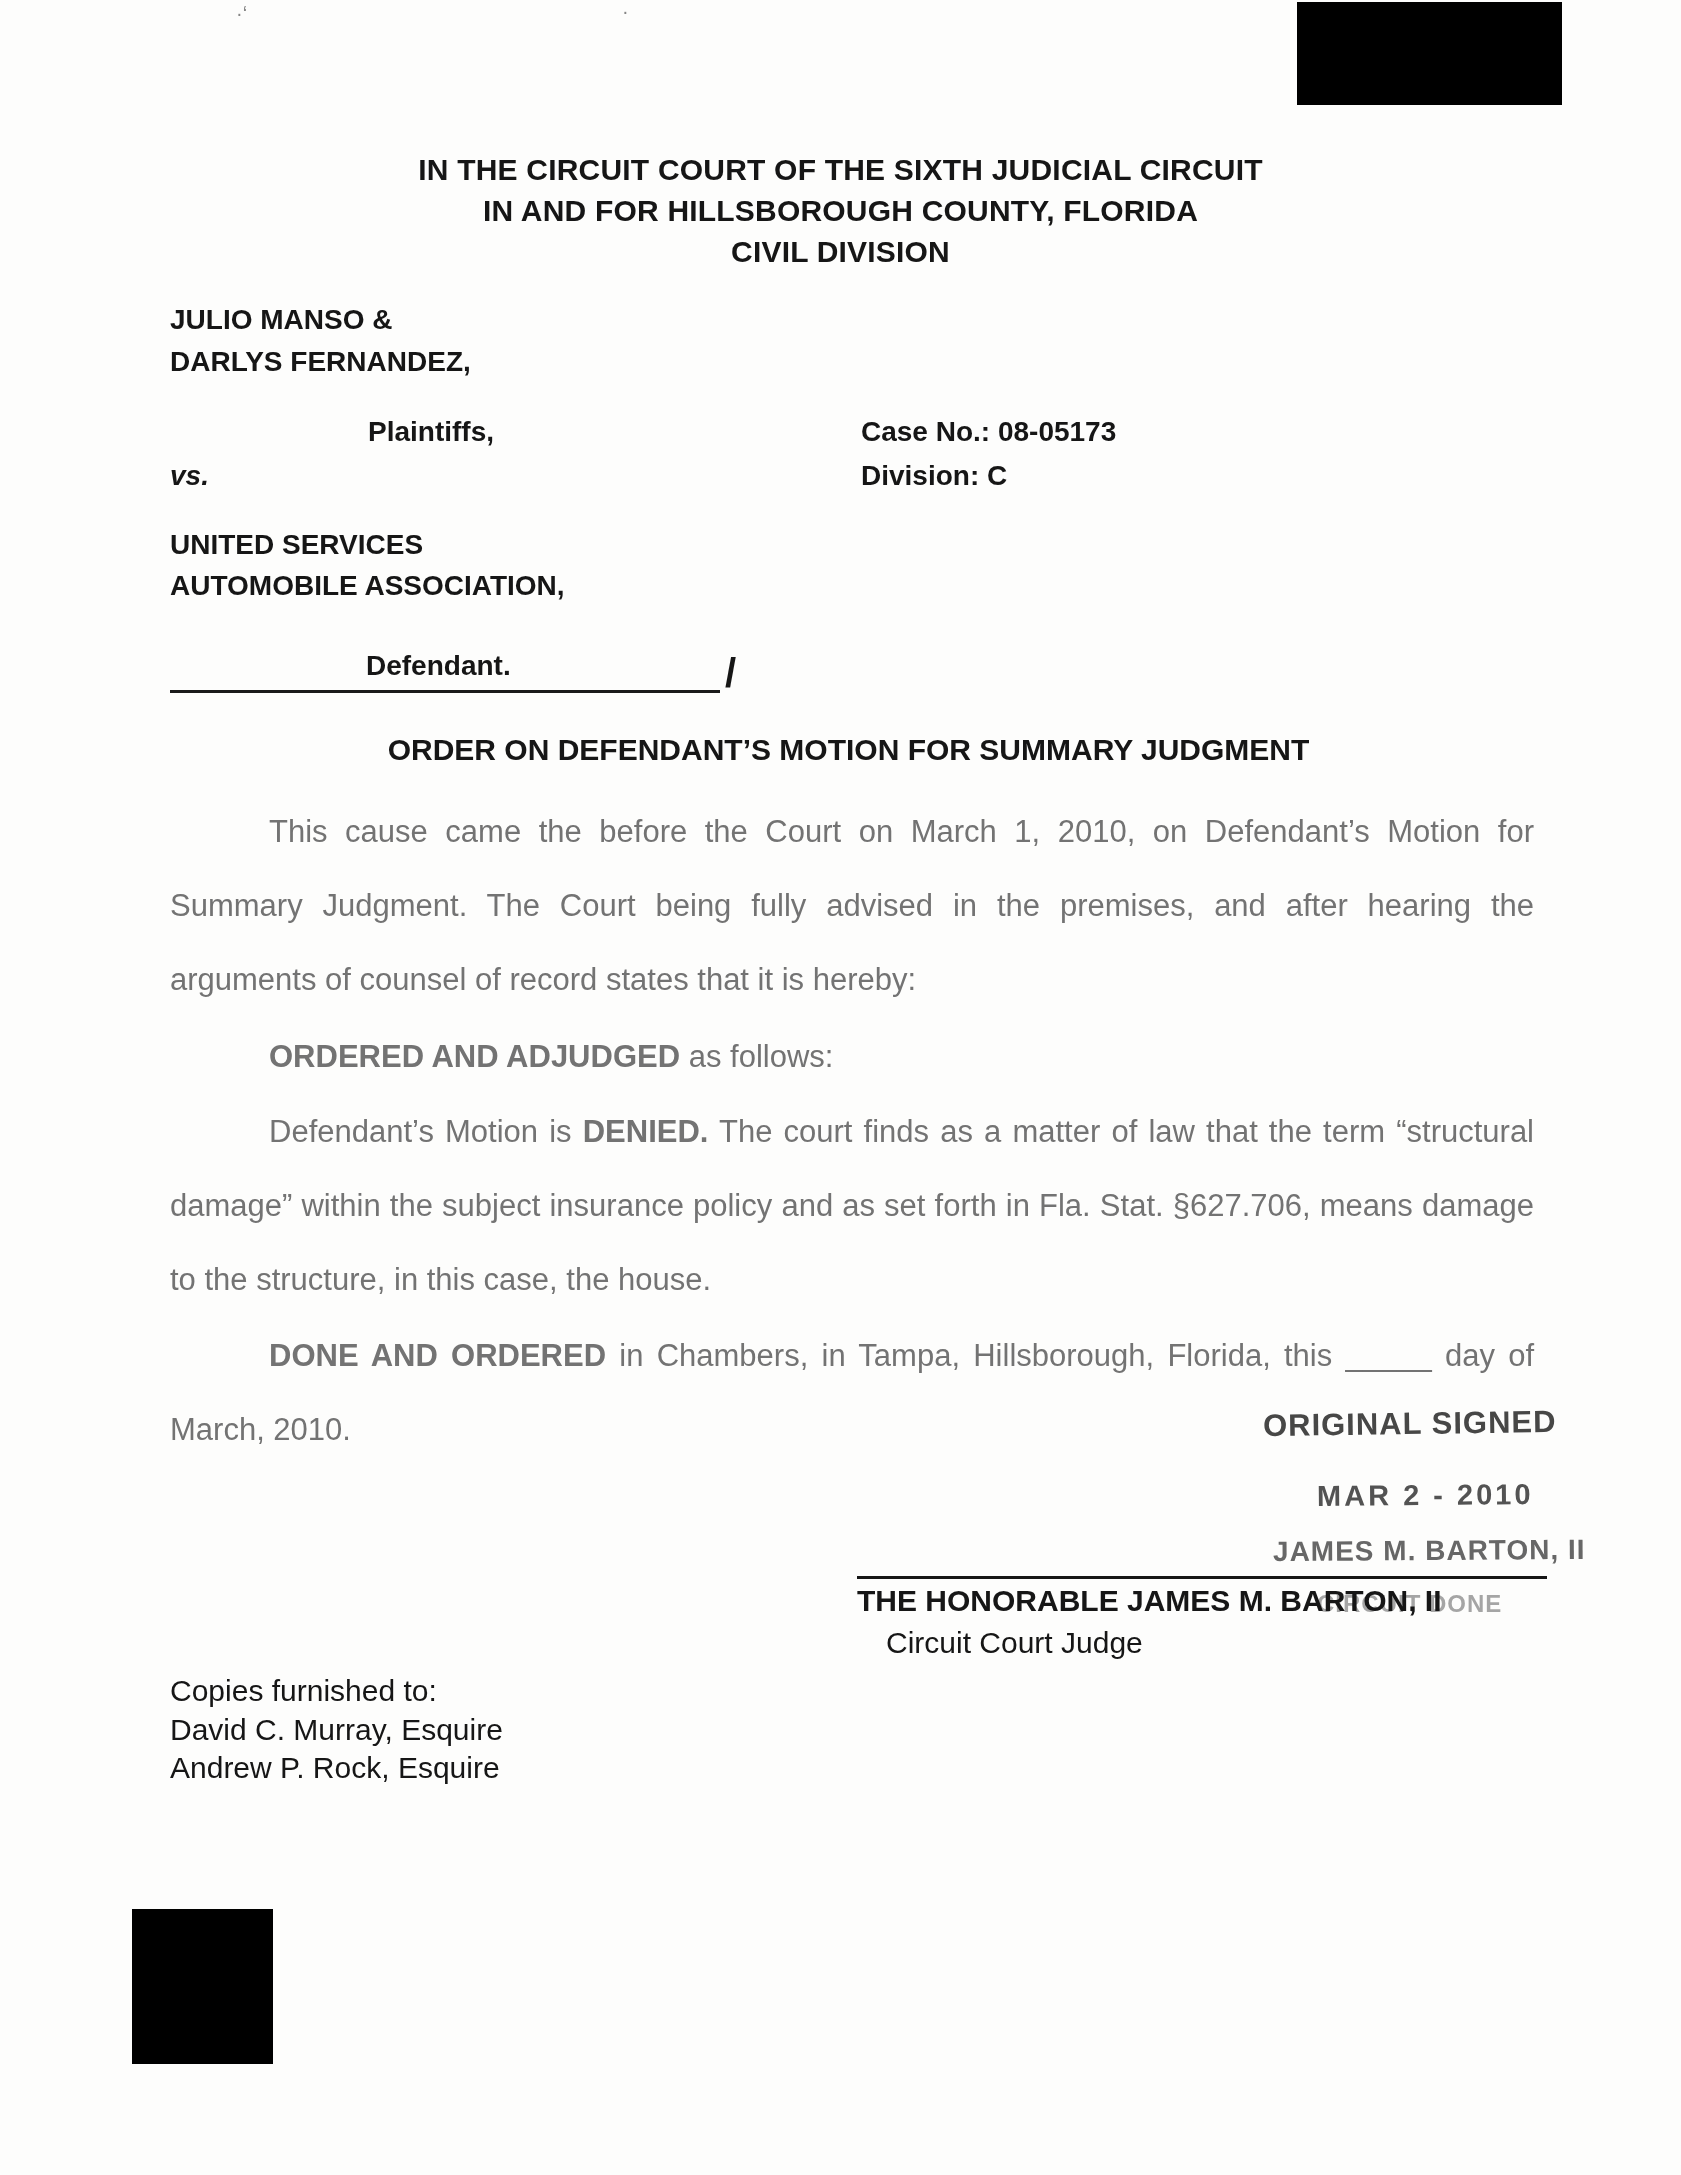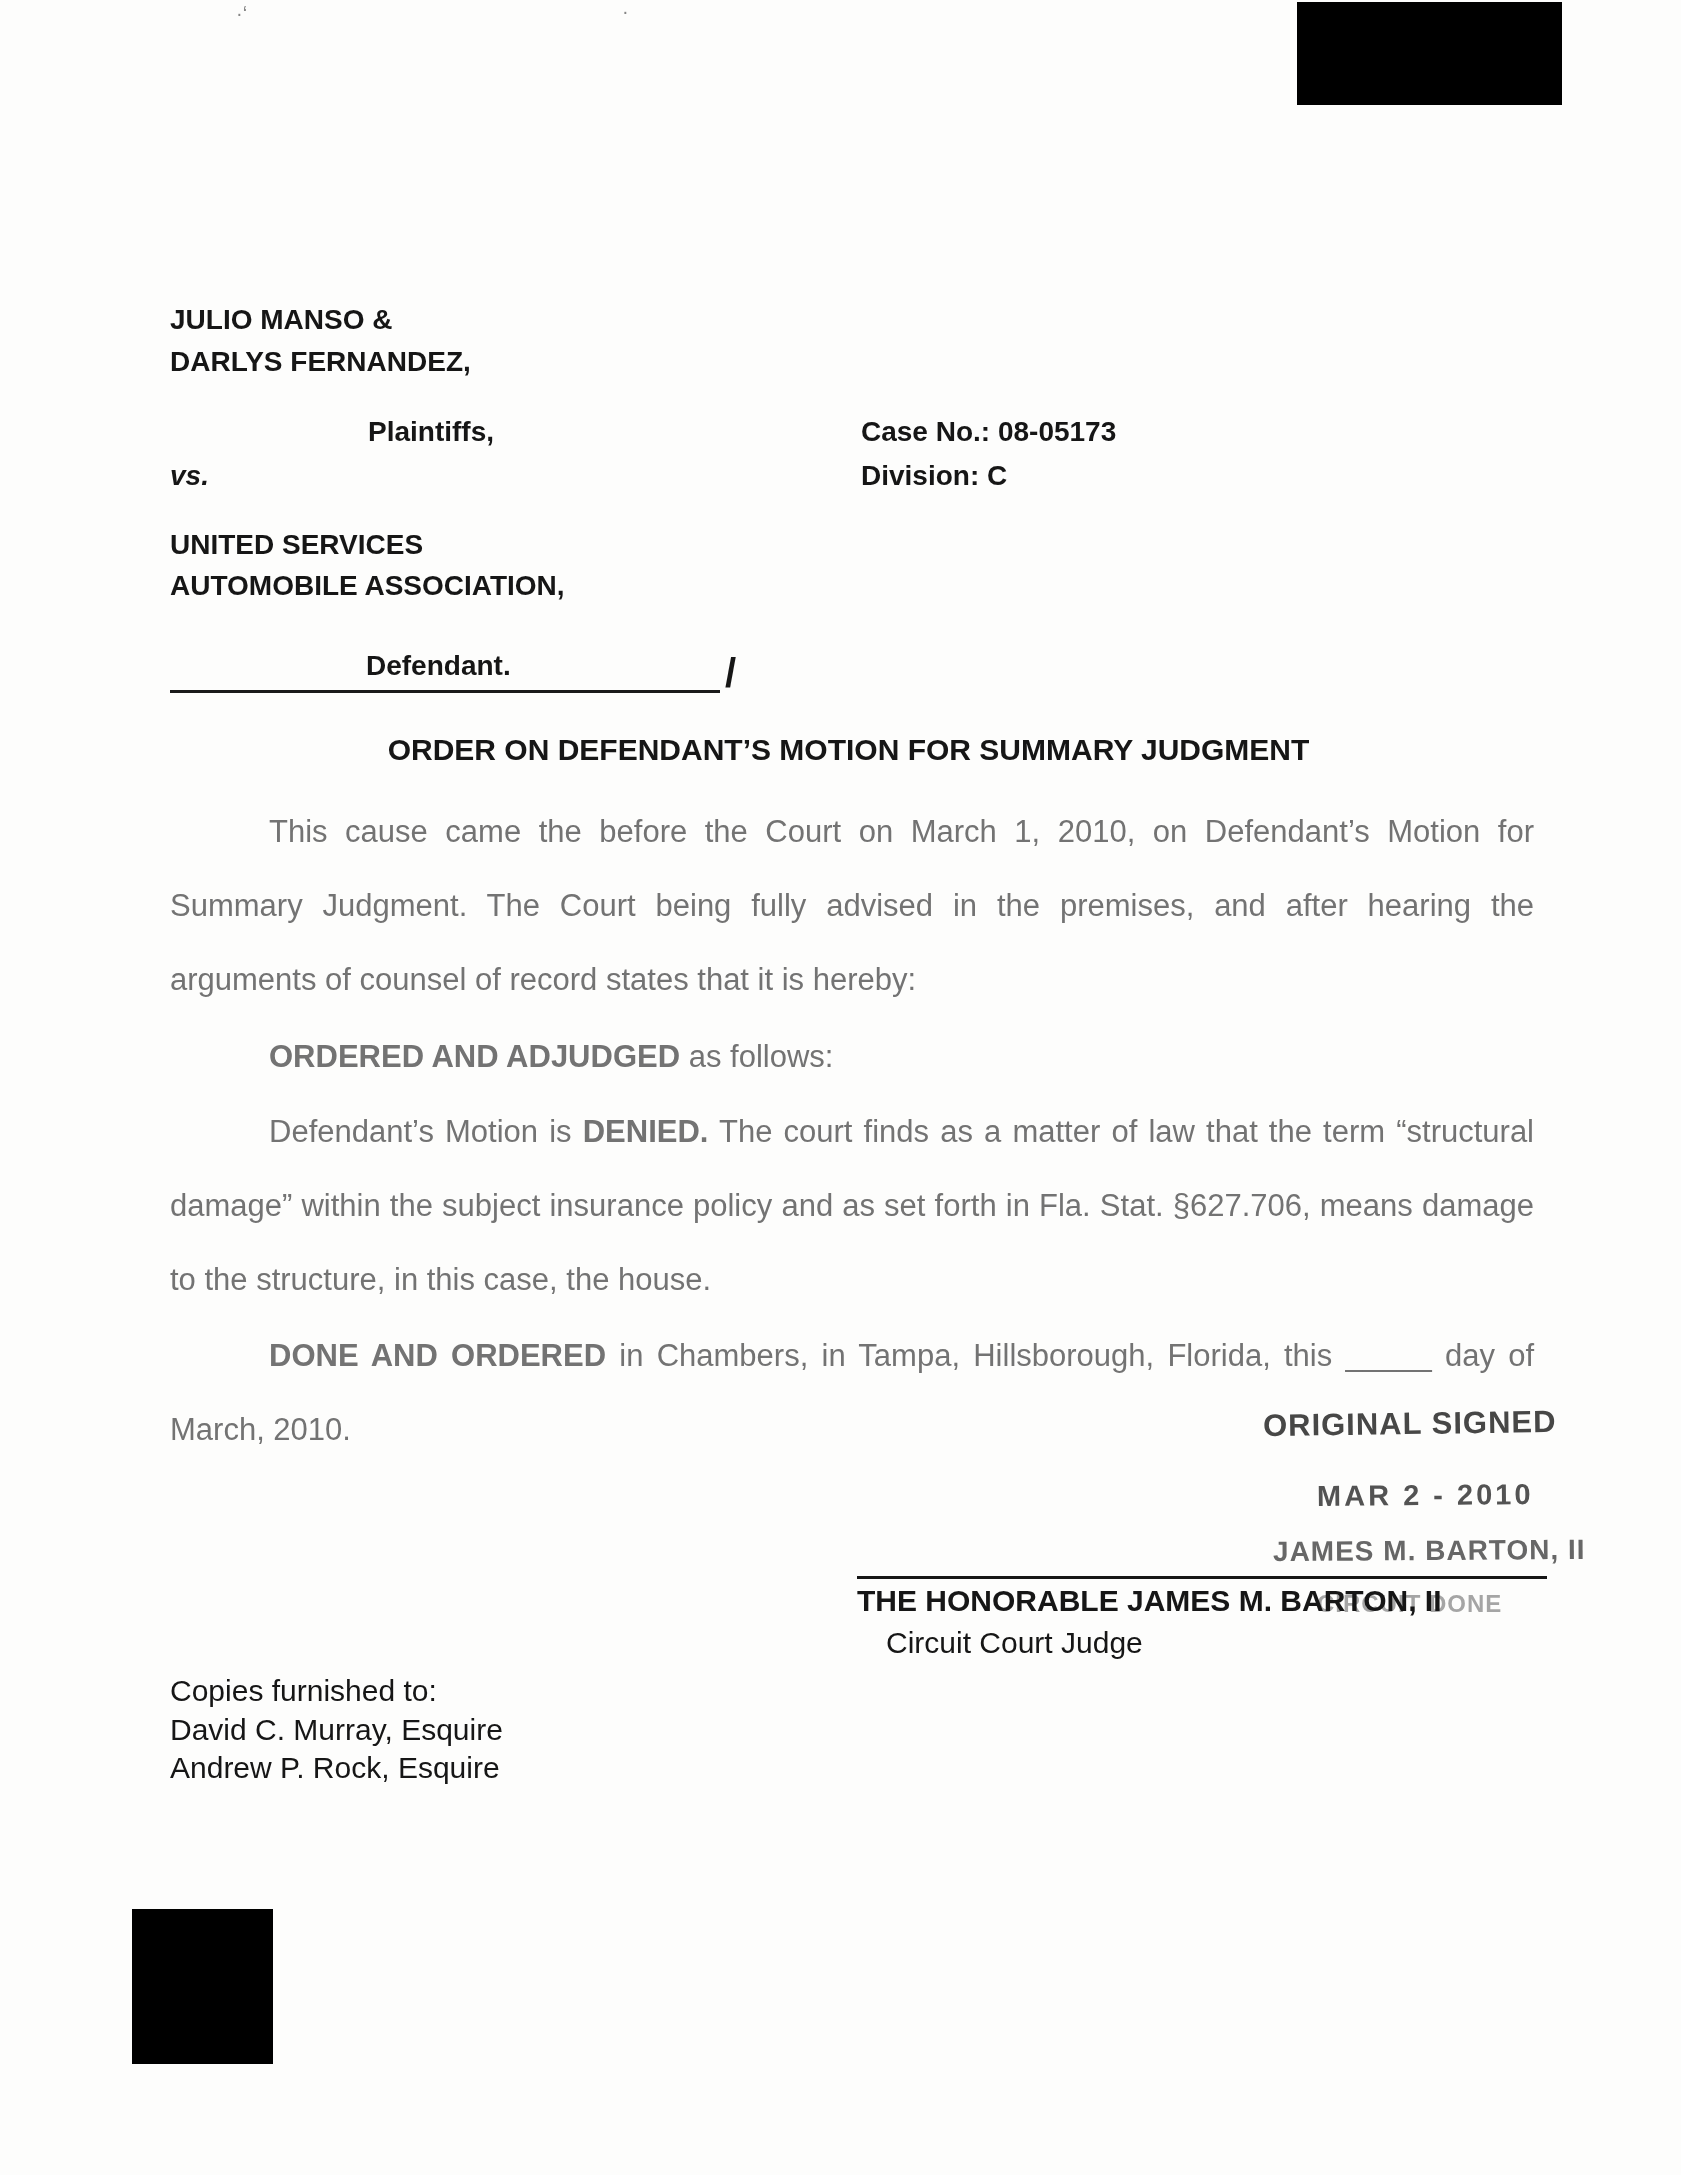--- a/index.html
+++ b/index.html
@@ -82,20 +82,25 @@
 <body>
 
 <div class="page">
 
   <div class="redaction" style="left:1297px; top:2px; width:265px; height:103px;"></div>
   <div class="redaction" style="left:132px; top:1909px; width:141px; height:155px;"></div>
 
   <div class="abs artifact" style="left:236px; top:2px;">·‘</div>
   <div class="abs artifact" style="left:622px; top:0px;">·</div>
 
+  <div class="abs header" style="top:149px;">
+    <div>IN THE CIRCUIT COURT OF THE SIXTH JUDICIAL CIRCUIT</div>
+    <div>IN AND FOR HILLSBOROUGH COUNTY, FLORIDA</div>
+    <div>CIVIL DIVISION</div>
+  </div>
 
   <div class="abs caption-line" style="left:170px; top:280px;">JULIO MANSO &amp;</div>
   <div class="abs caption-line" style="left:170px; top:322px;">DARLYS FERNANDEZ,</div>
 
   <div class="abs caption-line" style="left:368px; top:392px;">Plaintiffs,</div>
   <div class="abs caption-line" style="left:861px; top:392px;">Case No.:  08-05173</div>
 
   <div class="abs caption-line" style="left:170px; top:436px;font-style:italic;">vs.</div>
   <div class="abs caption-line" style="left:861px; top:436px;">Division: C</div>
 

